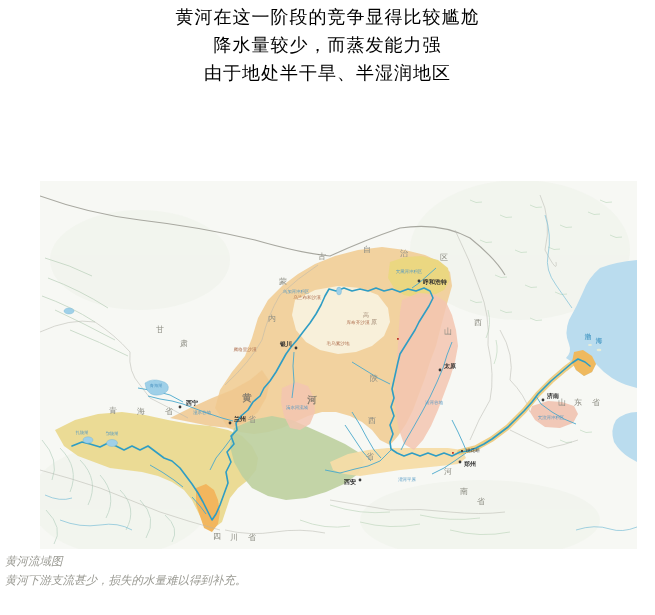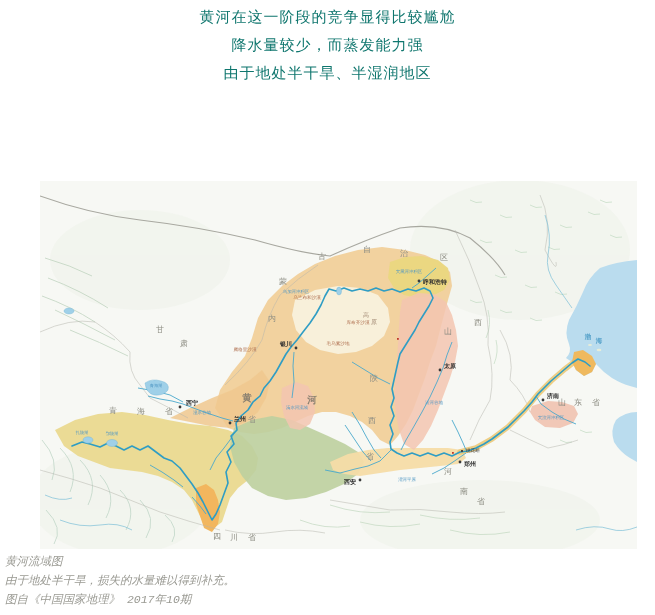--- a/index.html
+++ b/index.html
@@ -1,41 +1,41 @@
 <!DOCTYPE html>
 <html><head>
 <meta charset="utf-8">
 <style>
   html,body{margin:0;padding:0;background:#ffffff;}
   body{font-family:"Liberation Sans","DejaVu Sans",sans-serif;}
   #page{position:relative;width:655px;height:615px;background:#ffffff;overflow:hidden;}
 
   
   #intro{position:absolute;left:0;top:3px;width:655px;text-align:center;}
-  #intro p{margin:0;height:28px;line-height:28px;font-size:15px;color:#0f766e;letter-spacing:1px;}
+  #intro p{margin:0;height:28px;line-height:28px;font-size:18px;color:#000000;letter-spacing:1px;}
 
   
   #map-wrap{position:absolute;left:40px;top:181px;width:597px;height:368px;}
   #mapsvg{display:block;width:597px;height:368px;}
 
   
   text{font-family:"Liberation Sans","DejaVu Sans",sans-serif;}
   .prov{font-size:8px;fill:#8d8d83;}
   .city-t{font-size:6px;fill:#2f2f2f;font-weight:bold;}
   .blue-l{font-size:4.4px;fill:#4f97c4;}
   .desert-l{font-size:4.6px;fill:#b07050;}
   .sea-l{font-size:6.5px;fill:#56a2ca;font-weight:bold;letter-spacing:2px;}
   .lake-l{font-size:4.2px;fill:#4f97c4;}
   .rname{font-size:9.5px;fill:#8a8070;font-weight:bold;}
   .terr{font-size:6px;fill:#a28a74;}
   .site-t{font-size:4.6px;fill:#333333;}
 
   
   #caption{position:absolute;left:5px;top:552px;width:640px;}
-  #caption p{margin:0;height:19px;line-height:19px;font-size:11.5px;font-style:italic;color:#9a9a93;font-family:Liberation Mono, monospace;}
+  #caption p{margin:0;height:19px;line-height:19px;font-size:11.5px;font-style:italic;color:#9a9a93;}
 </style>
 </head>
 <body>
 
 <div id="page">
 
   <div id="intro">
     <p>黄河在这一阶段的竞争显得比较尴尬</p>
     <p>降水量较少，而蒸发能力强</p>
     <p>由于地处半干旱、半湿润地区</p>
@@ -260,17 +260,16 @@
           <circle cx="460" cy="462" r="1.4" fill="#3a3a3a"></circle>
           <text x="464" y="466" class="city-t" text-anchor="start">郑州</text>
           <circle cx="543" cy="400" r="1.4" fill="#3a3a3a"></circle>
           <text x="547" y="398" class="city-t" text-anchor="start">济南</text>
         </g>
     </svg>
   </div>
 
   <div id="caption">
     <p>黄河流域图</p>
-    <p>由于地处半干旱，损失的水量难以得到补充。</p>
-    <p>图自《中国国家地理》 2017年10期</p>
+    <p>黄河下游支流甚少，损失的水量难以得到补充。</p>
   </div>
 
 </div>
 
 </body></html>

